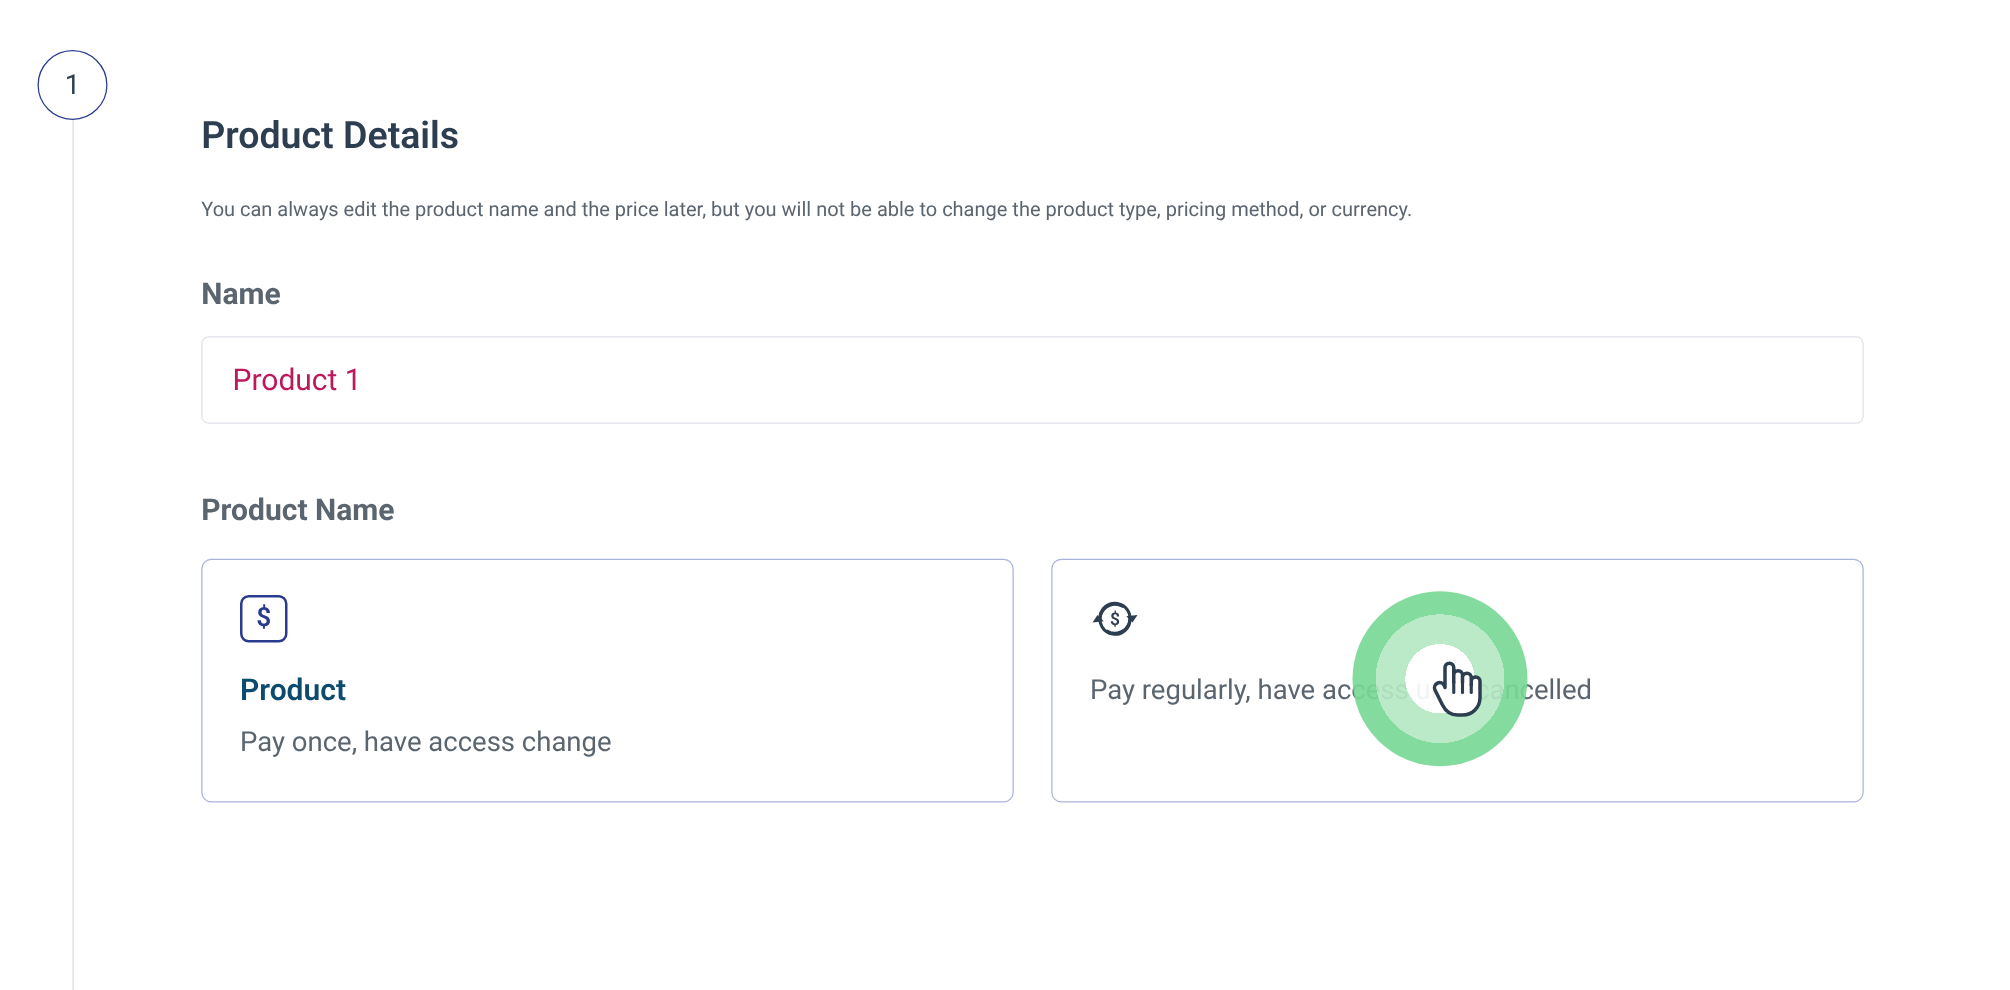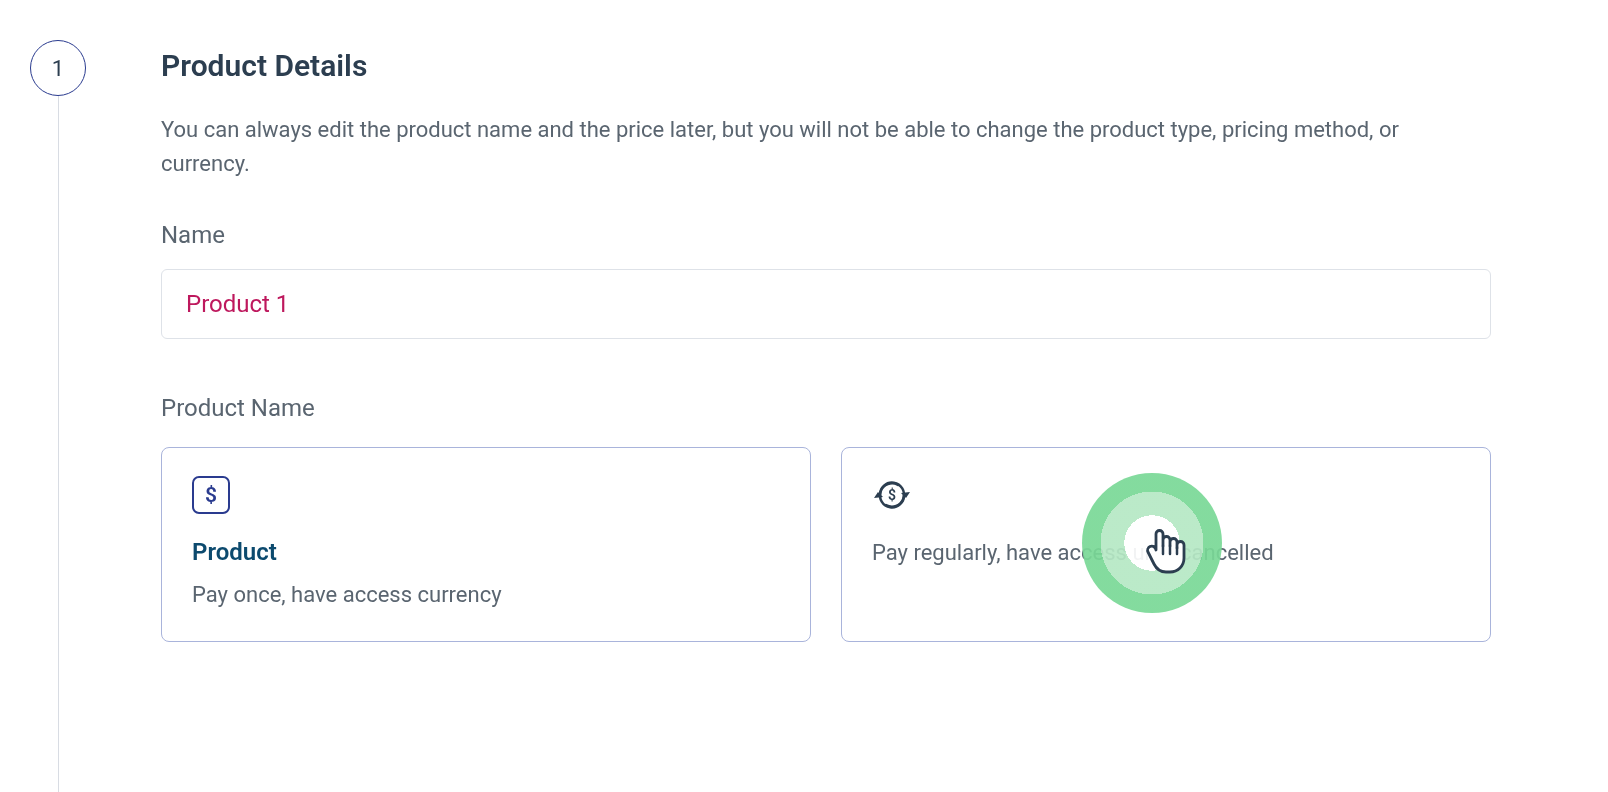--- a/index.html
+++ b/index.html
@@ -45,38 +45,39 @@
       top: 96px;
       width: 1px;
       background: #d8dce3;
       height: 700px;
       z-index: 0;
     }
     .step-content {
       margin-left: 75px;
       flex: 1;
       padding-top: 8px;
+      margin-top: 43px;
     }
     .section-title {
       font-size: 30px;
       font-weight: 600;
       color: #2c3e50;
       margin-bottom: 30px;
     }
     .section-description {
-      font-size: 22px;
+      font-size: 16px;
       color: #5a6570;
       line-height: 1.55;
       margin-bottom: 40px;
       max-width: 1320px;
     }
     .field-label {
       font-size: 24px;
       color: #5a6570;
-      font-weight: 400;
+      font-weight: 700;
       margin-bottom: 20px;
     }
     .text-input {
       width: 100%;
       max-width: 1330px;
       height: 70px;
       border: 1px solid #dee2e8;
       border-radius: 6px;
       padding: 0 24px;
       font-size: 24px;
@@ -183,21 +184,21 @@
       <input type="text" class="text-input" value="Product 1" style="">
 
       <div class="product-type-section">
         <div class="field-label">Product Name</div>
         <div class="option-cards">
           <div class="option-card">
             <div class="card-icon-wrap">
               <div class="dollar-box">$</div>
             </div>
             <div class="option-title">Product</div>
-            <div class="option-desc">Pay once, have access currency</div>
+            <div class="option-desc">Pay once, have access change</div>
           </div>
 
           <div class="option-card subscription">
             <div class="card-icon-wrap">
               <div class="subscription-icon">
                 <svg width="40" height="40" viewBox="0 0 40 40">
                   <path d="M 8 20 A 12 12 0 1 1 14 30" stroke="#2c3e50" stroke-width="2.5" fill="none" stroke-linecap="round"></path>
                   <polygon points="6,17 11,22 2,23" fill="#2c3e50"></polygon>
                   <path d="M 32 20 A 12 12 0 1 1 26 10" stroke="#2c3e50" stroke-width="2.5" fill="none" stroke-linecap="round"></path>
                   <polygon points="34,23 29,18 38,17" fill="#2c3e50"></polygon>

